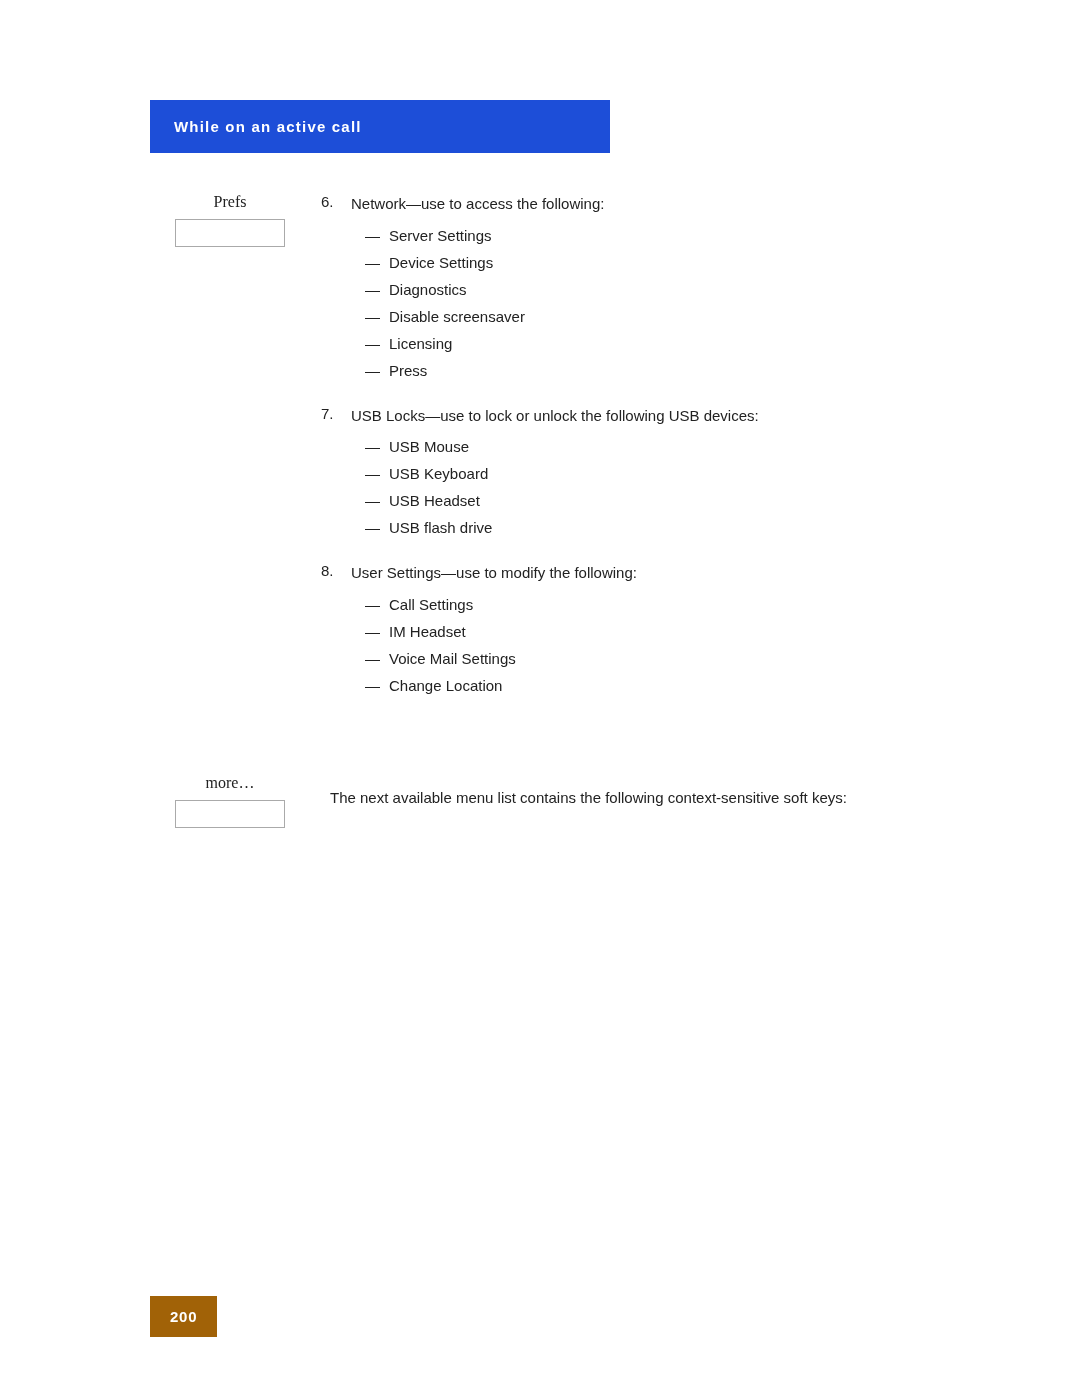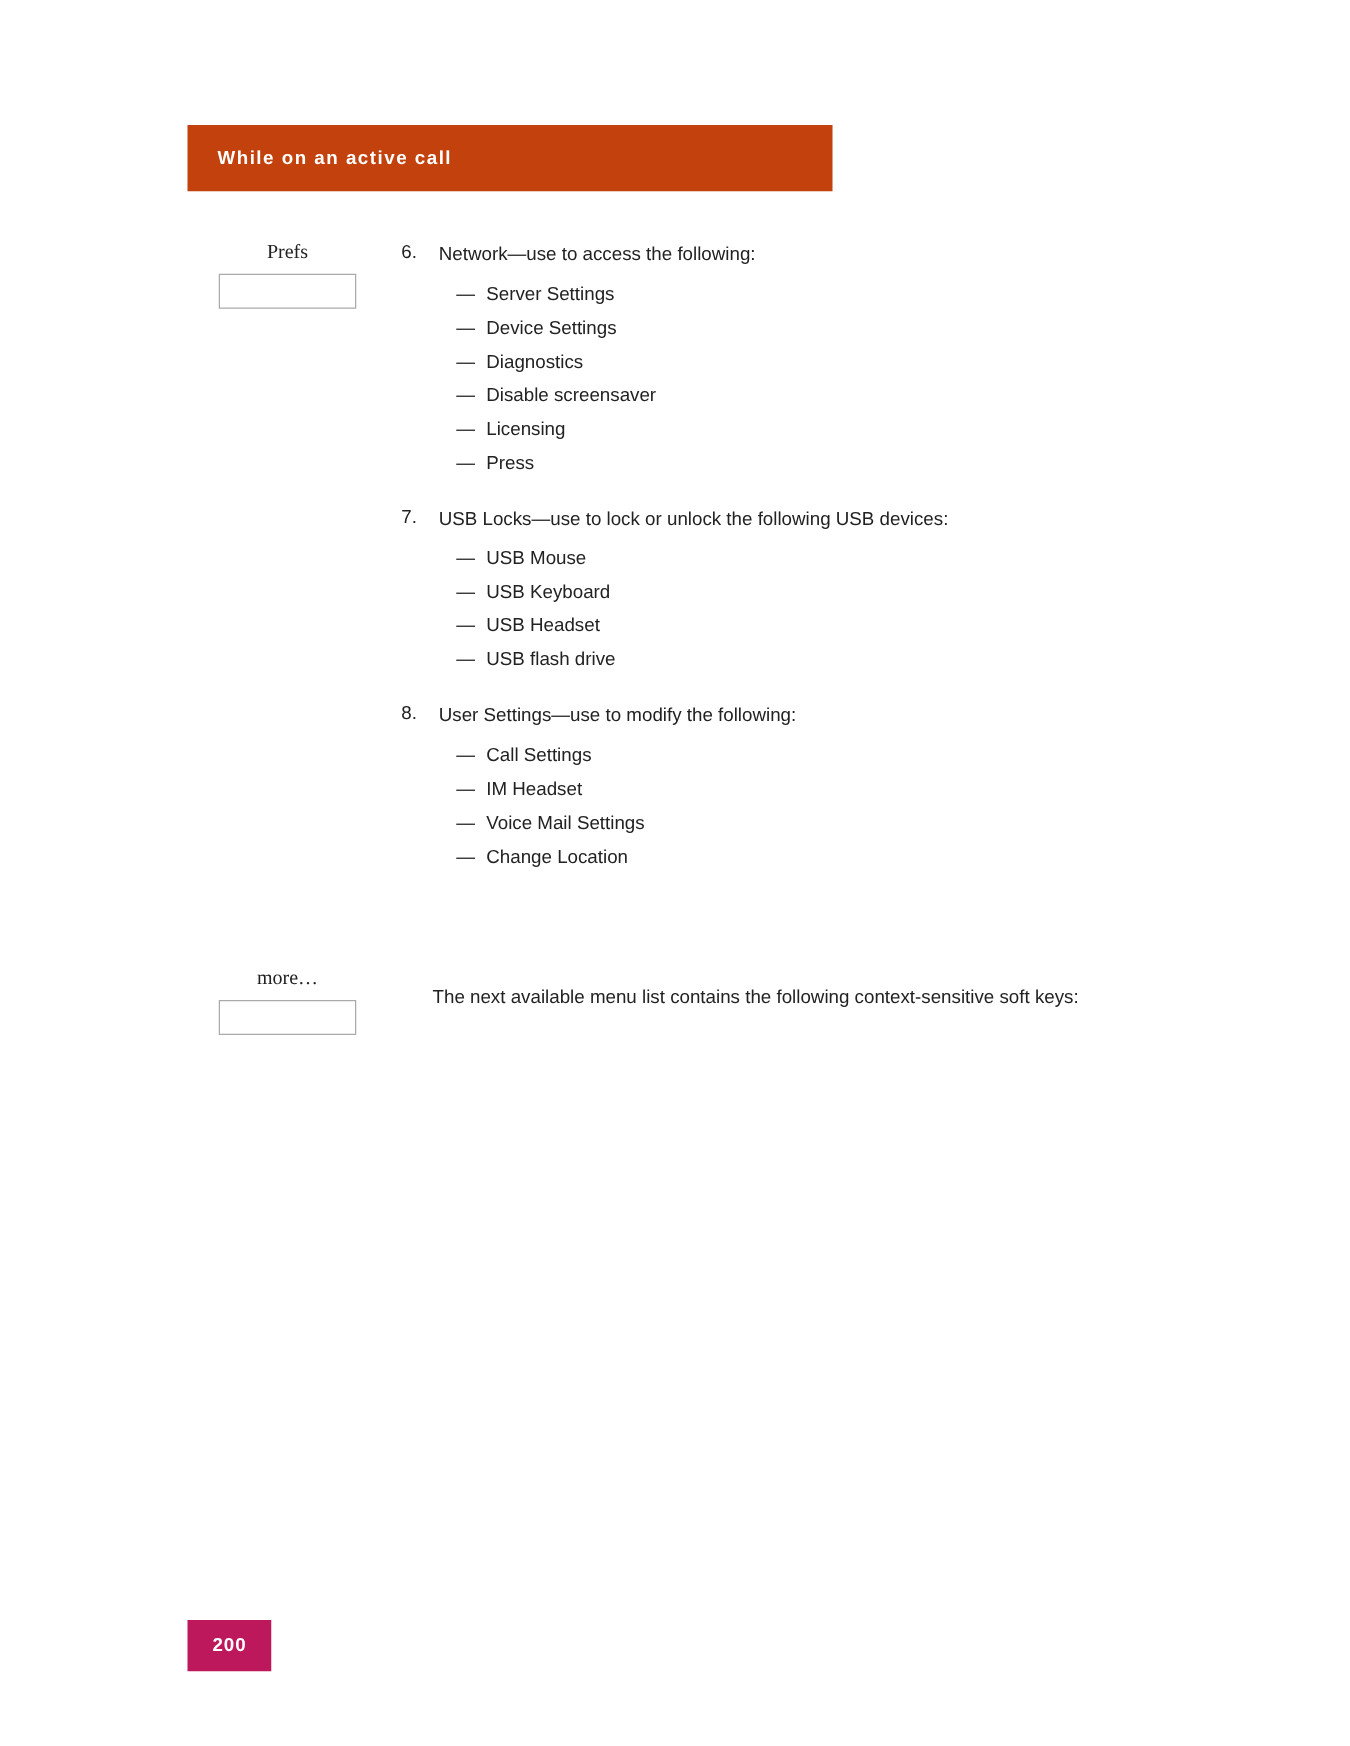--- a/index.html
+++ b/index.html
@@ -12,22 +12,22 @@
       width: 1080px;
       min-height: 1397px;
       background: #ffffff;
       font-family: Arial, Helvetica, sans-serif;
       font-size: 15px;
       color: #222222;
       position: relative;
     }
 
     .header-banner {
-      background-color: #c2410c;
-      width: 516px;
+      background-color: #1d4ed8;
+      width: 460px;
       margin: 100px 0 0 150px;
       padding: 18px 24px;
     }
 
     .header-banner-text {
       color: #ffffff;
       font-size: 15px;
       font-weight: bold;
       letter-spacing: 0.08em;
     }
@@ -129,21 +129,21 @@
     .join-line {
       margin-top: 8px;
       font-size: 15px;
       text-align: center;
     }
 
     .page-number-box {
       position: absolute;
       bottom: 60px;
       left: 150px;
-      background-color: #be185d;
+      background-color: #a16207;
       color: #ffffff;
       font-weight: bold;
       font-size: 15px;
       padding: 12px 20px;
       letter-spacing: 0.05em;
     }
 
     .more-left {
       width: 160px;
       flex-shrink: 0;
@@ -247,21 +247,21 @@
         <div class="sub-item">
           <span class="dash">—</span>
           <span>Change Location</span>
         </div>
       </div>
     </div>
 
   </div>
 </div>
 
-<div style="display: flex; margin: 50px 150px 0 150px; gap: 36px;">
+<div style="display: flex; margin: 50px 150px 0 150px; gap: 20px;">
 
   <div class="more-left">
     <div class="more-label">more…</div>
     <div class="soft-key-box"></div>
   </div>
 
   <div class="more-right-text">
     <p class="next-available">The next available menu list contains the following context-sensitive soft keys:</p>
   </div>
 

